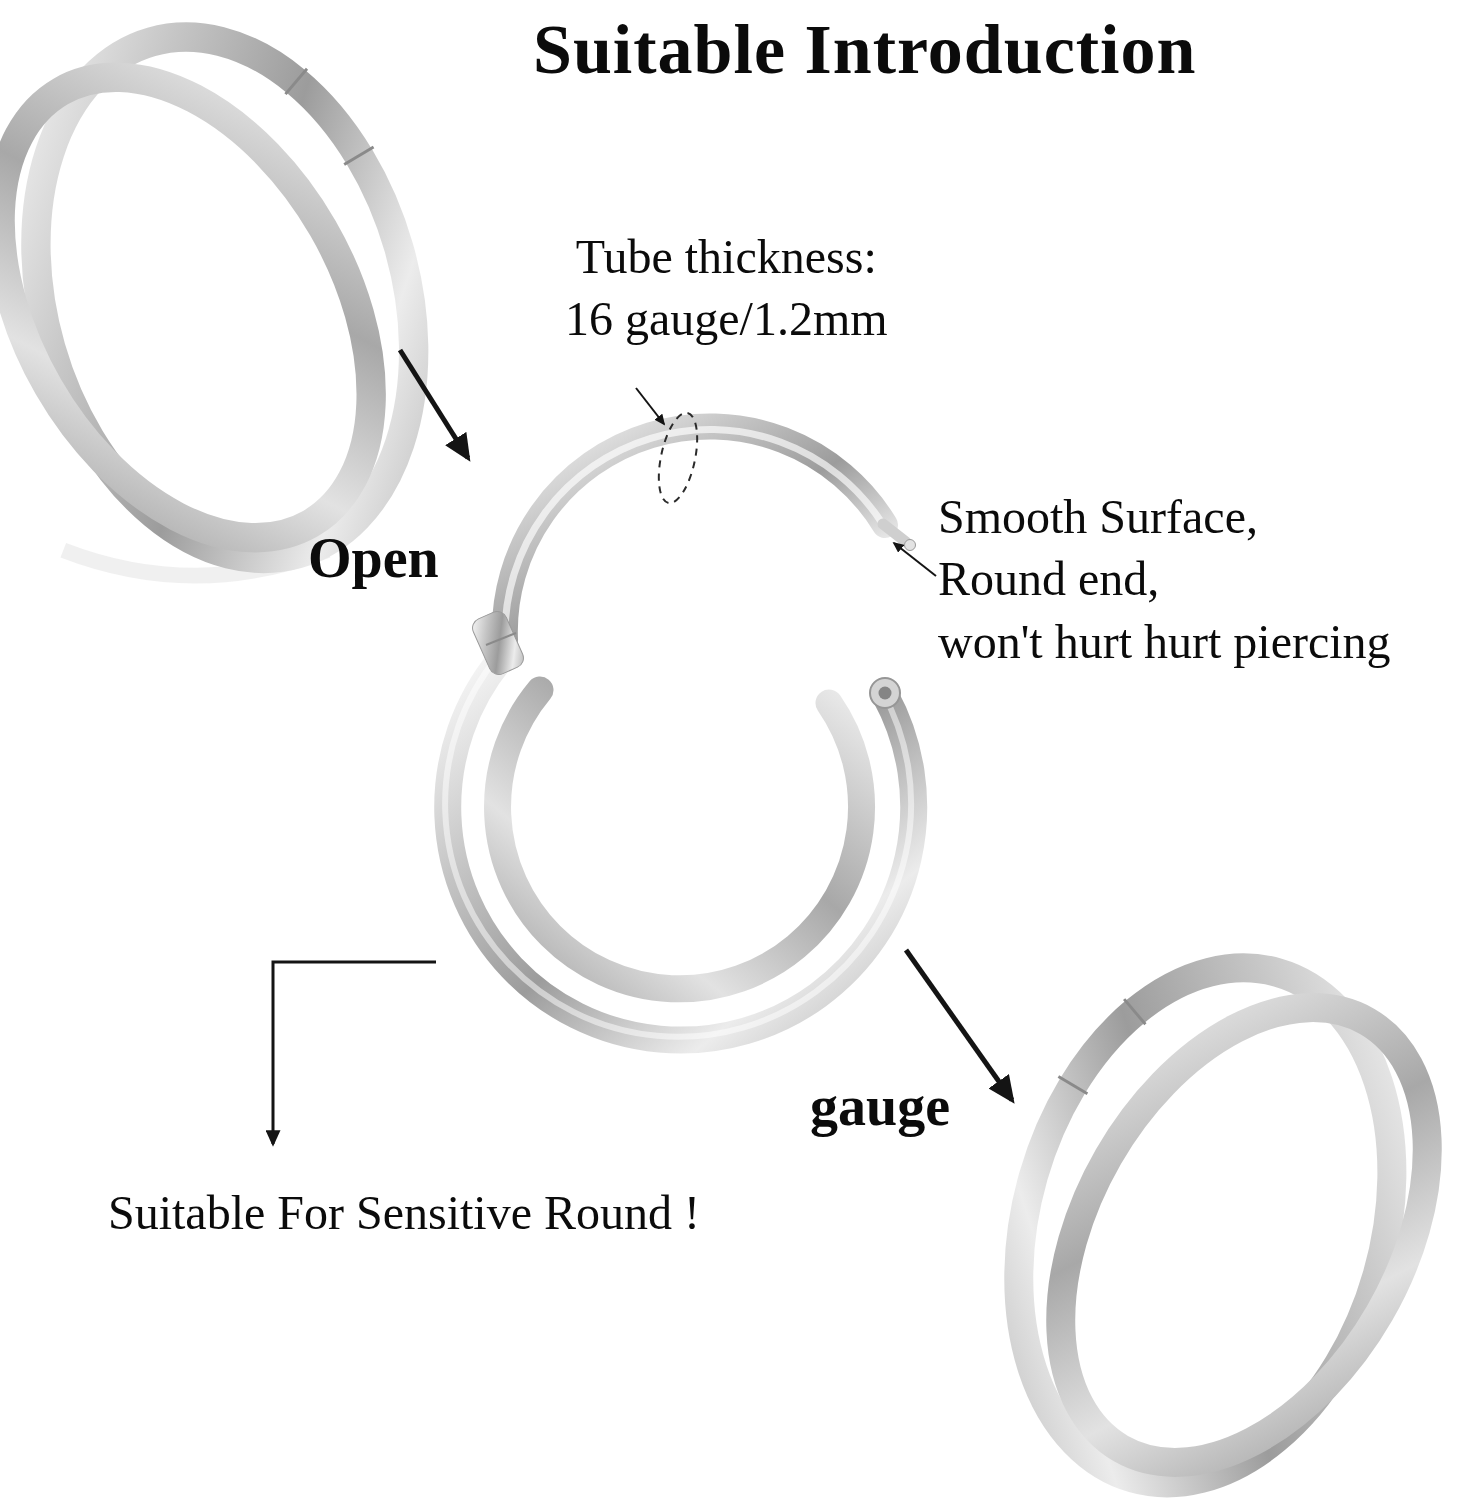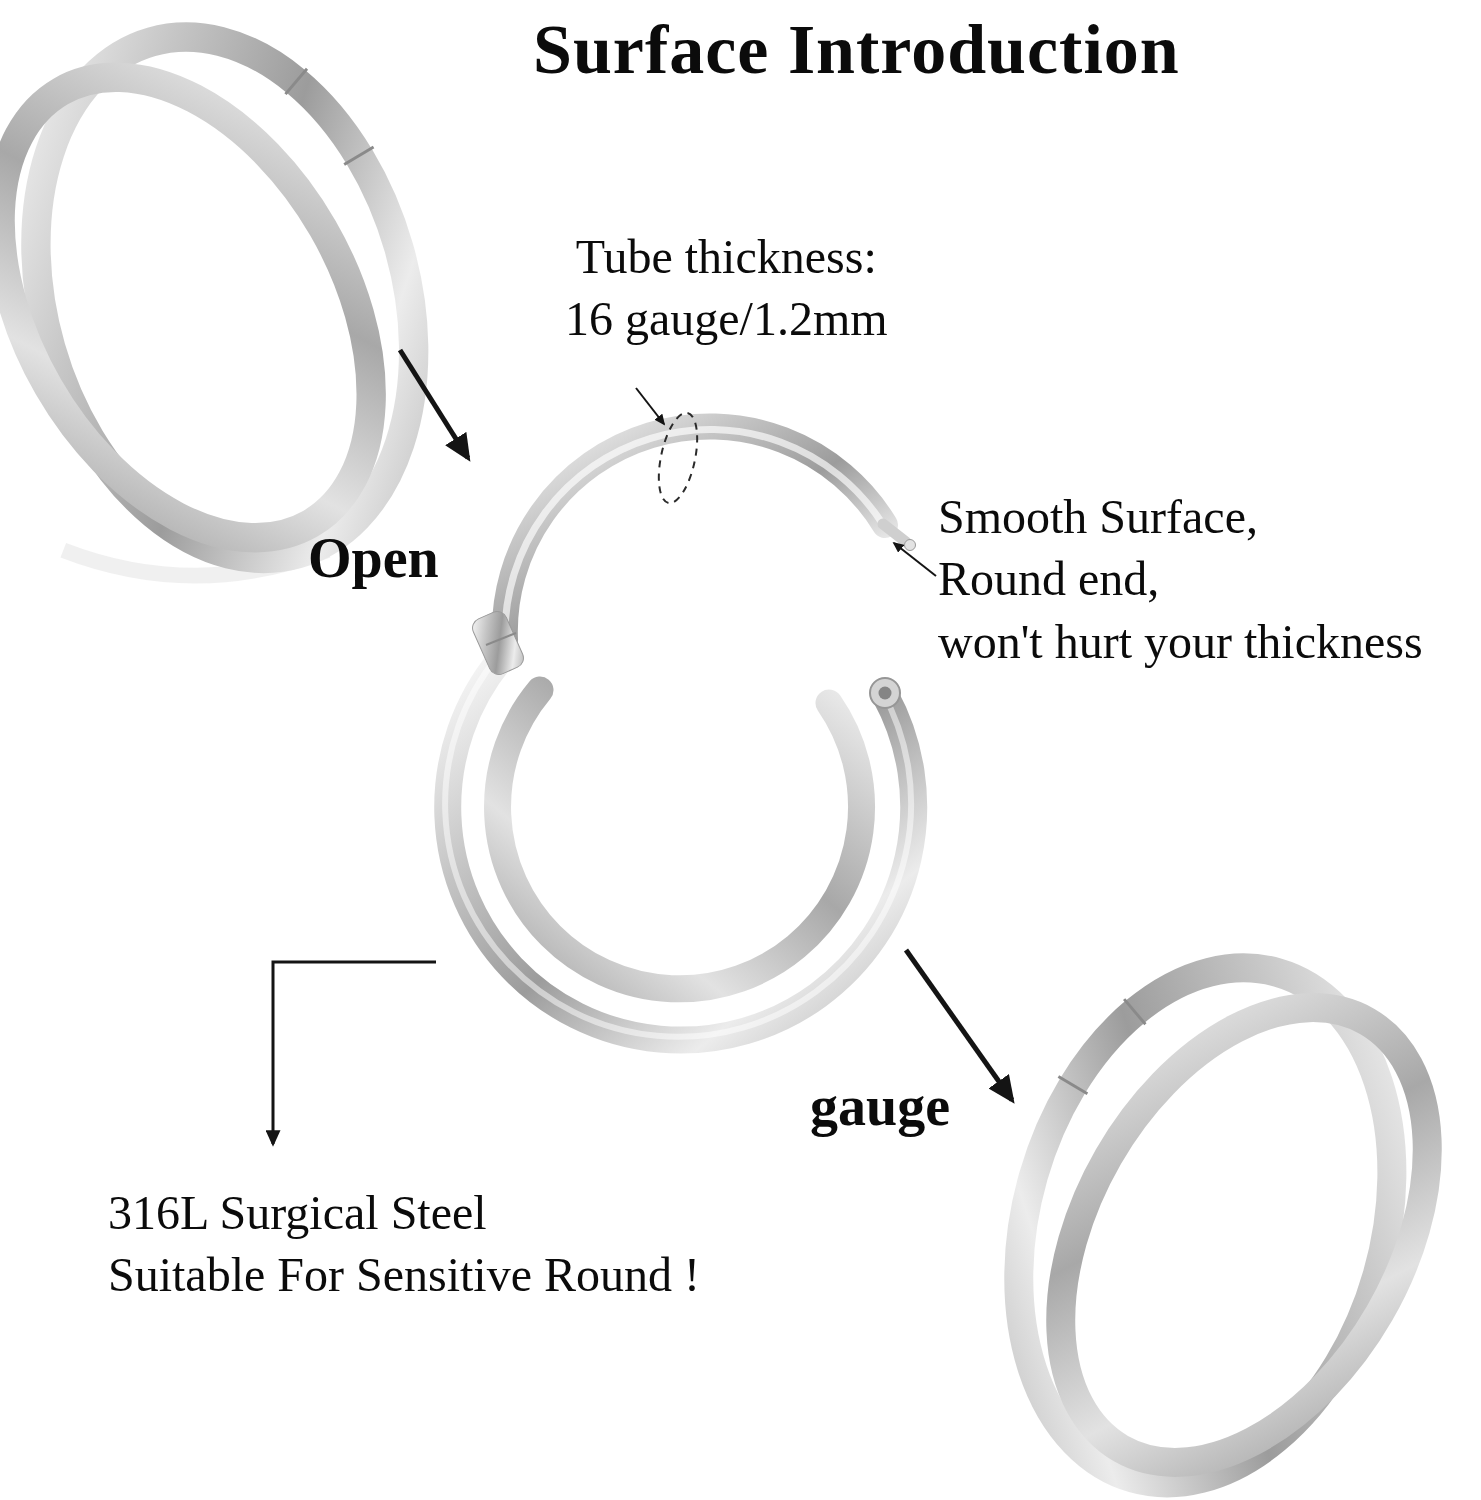--- a/index.html
+++ b/index.html
@@ -51,21 +51,21 @@
         <stop offset="0.4" stop-color="#a8a8a8"></stop>
         <stop offset="0.7" stop-color="#e2e2e2"></stop>
         <stop offset="1" stop-color="#9e9e9e"></stop>
       </linearGradient>
       <marker id="ah" markerWidth="5.5" markerHeight="5" refX="4.6" refY="2.5" orient="auto">
         <path d="M0,0 L5.5,2.5 L0,5 z" fill="#141414"></path>
       </marker>
     </defs>
   </svg>
 
-  <div class="abs title" style="left:533px;top:10px;">Surface Introduction</div>
+  <div class="abs title" style="left:533px;top:10px;">Suitable Introduction</div>
 
   <div class="abs" style="left:-15px;top:0px;width:460px;height:615px;" aria-label="closed double-hoop hinged segment ring">
     <svg class="ring-svg" viewBox="0 0 470 600">
       <g fill="none">
         <path d="M 80 548 Q 215 600 350 548" stroke="#cdcdcd" stroke-width="16" opacity="0.3"></path>
         <ellipse cx="245" cy="290" rx="185" ry="272" transform="rotate(-16 245 290)" stroke="url(#metal)" stroke-width="30"></ellipse>
         <ellipse cx="205" cy="300" rx="162" ry="255" transform="rotate(-30 205 300)" stroke="url(#metal2)" stroke-width="30"></ellipse>
         <line x1="307" y1="82" x2="329" y2="56" stroke="#8a8a8a" stroke-width="3"></line>
         <line x1="367" y1="154" x2="397" y2="136" stroke="#8a8a8a" stroke-width="3"></line>
       </g>
@@ -125,25 +125,24 @@
   </svg>
 
   <div class="abs ann" style="left:565px;top:226px;text-align:center;">
     <div>Tube thickness:</div>
     <div>16 gauge/1.2mm</div>
   </div>
 
   <div class="abs ann" style="left:938px;top:486px;">
     <div>Smooth Surface,</div>
     <div>Round end,</div>
-    <div>won't hurt your thickness</div>
+    <div>won't hurt hurt piercing</div>
   </div>
 
   <div class="abs lbl" style="left:308px;top:486px;">Open</div>
 
   <div class="abs lbl" style="left:810px;top:1034px;">gauge</div>
 
   <div class="abs ann" style="left:108px;top:1182px;">
-    <div>316L Surgical Steel</div>
     <div>Suitable For Sensitive Round !</div>
   </div>
 
 </div>
 
 </body></html>

